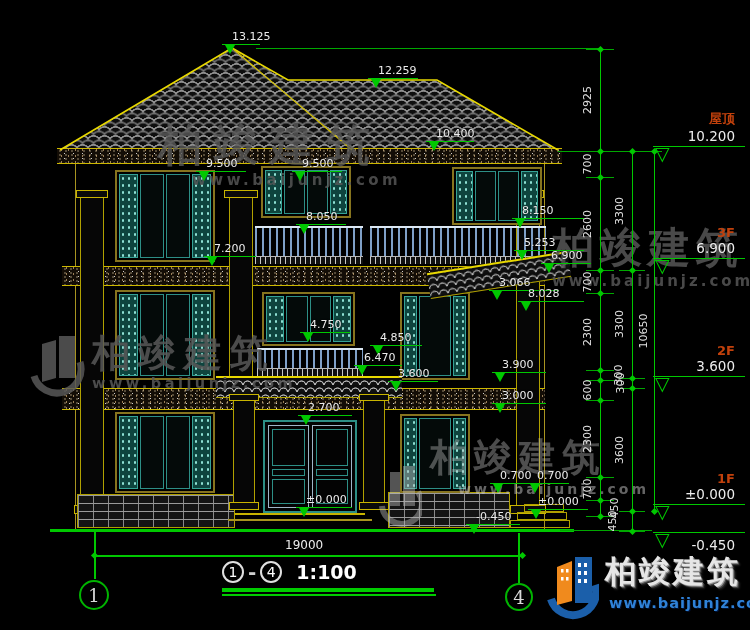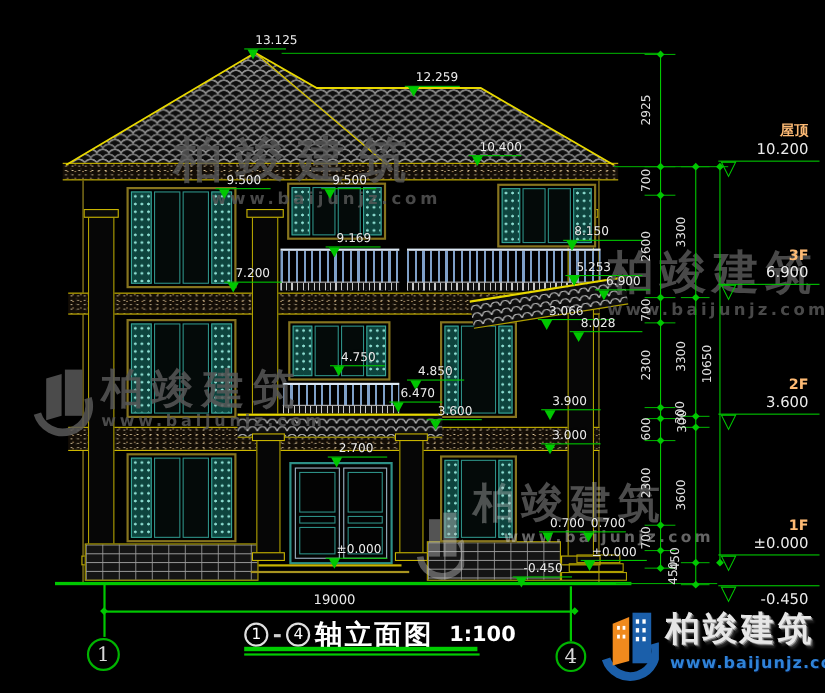--- a/index.html
+++ b/index.html
@@ -44,21 +44,21 @@
   .gline{background:#00c800;}
 
   
   .mk{position:absolute;height:0;z-index:60;}
   .mkln{position:absolute;left:0;top:0;height:1.3px;background:#00c800;}
   .mktri{position:absolute;left:3px;top:1px;width:0;height:0;border:5px solid rgba(0,0,0,0);border-top:9px solid #00c800;}
   .mklbl{position:absolute;left:10px;bottom:1px;color:#ececec;font-size:11px;white-space:nowrap;text-shadow:0 0 2px #000;}
   .flag{position:absolute;height:0;z-index:60;}
   .flln{position:absolute;left:0;top:0;height:1.3px;background:#00c800;width:100%;}
   .fltri{position:absolute;left:2px;top:-1px;color:#00c800;font-size:19px;line-height:16px;}
-  .flfloor{position:absolute;right:10px;bottom:18px;color:#fdba74;font-size:13px;font-weight:bold;}
+  .flfloor{position:absolute;right:10px;bottom:18px;color:#c2410c;font-size:13px;font-weight:bold;}
   .flval{position:absolute;right:10px;bottom:2px;color:#ececec;font-size:13.5px;}
   .flag.below .flval{bottom:auto;top:5px;}
   .chln{position:absolute;width:1.2px;background:#00c800;z-index:55;}
   .chtick{position:absolute;width:5px;height:5px;background:#00c800;transform:rotate(45deg);z-index:56;}
   .chh{position:absolute;height:1px;background:#00a800;z-index:55;}
   .chlbl{position:absolute;color:#e0e0e0;font-size:11px;white-space:nowrap;transform:translate(-50%,-50%) rotate(-90deg);z-index:60;}
 
   
   .wm{position:absolute;z-index:40;font-weight:bold;white-space:nowrap;}
   .wmb{font-size:44px;letter-spacing:12px;}
@@ -222,21 +222,21 @@
         <div class="mklbl">9.500</div>
       </div>
       <div class="mk" style="left:292px;top:171px;width:50px;">
         <div class="mkln" style="width: 50px;"></div>
         <div class="mktri"></div>
         <div class="mklbl">9.500</div>
       </div>
       <div class="mk" style="left:296px;top:224px;width:50px;">
         <div class="mkln" style="width: 50px;"></div>
         <div class="mktri"></div>
-        <div class="mklbl">9.169</div>
+        <div class="mklbl">8.050</div>
       </div>
       <div class="mk" style="left:204px;top:256px;width:52px;">
         <div class="mkln" style="width: 52px;"></div>
         <div class="mktri"></div>
         <div class="mklbl">7.200</div>
       </div>
       <div class="mk" style="left:512px;top:218px;width:72px;">
         <div class="mkln" style="width: 72px;"></div>
         <div class="mktri"></div>
         <div class="mklbl">8.150</div>
@@ -404,21 +404,20 @@
       <div class="chln" style="left:654px;top:151px;height:360px;"></div>
       <div class="chtick" style="left:652px;top:149px;"></div>
       <div class="chtick" style="left:652px;top:509px;"></div>
       <div class="chlbl" style="left:643px;top:331px;">10650</div>
     </div>
 
   <div class="abs" style="left:222px;top:560px;display:flex;align-items:center;gap:4px;z-index:70;">
     <span class="tc">1</span>
     <span style="color:#cfcfcf;font-size:20px;font-weight:bold;">-</span>
     <span class="tc">4</span>
-    <span style="color:#fff;font-size:25px;font-weight:bold;letter-spacing:2px;">轴立面图</span>
     <span style="color:#fff;font-size:19px;font-weight:bold;margin-left:10px;">1:100</span>
   </div>
   <div class="abs" style="left:222px;top:588px;width:212px;height:4px;background:#00cc00;z-index:70;"></div>
   <div class="abs" style="left:222px;top:594px;width:214px;height:1.5px;background:#00cc00;z-index:70;"></div>
 
   <div class="wm" style="left:158px;top:116px;color:rgba(90,90,90,.8);">
     <div class="wmb">柏竣建筑</div>
     <div class="wmu" style="margin:-4px 0 0 34px;">www.baijunjz.com</div>
   </div>
   <div class="wm" style="left:28px;top:328px;color:rgba(88,88,88,.85);display:flex;gap:6px;">

